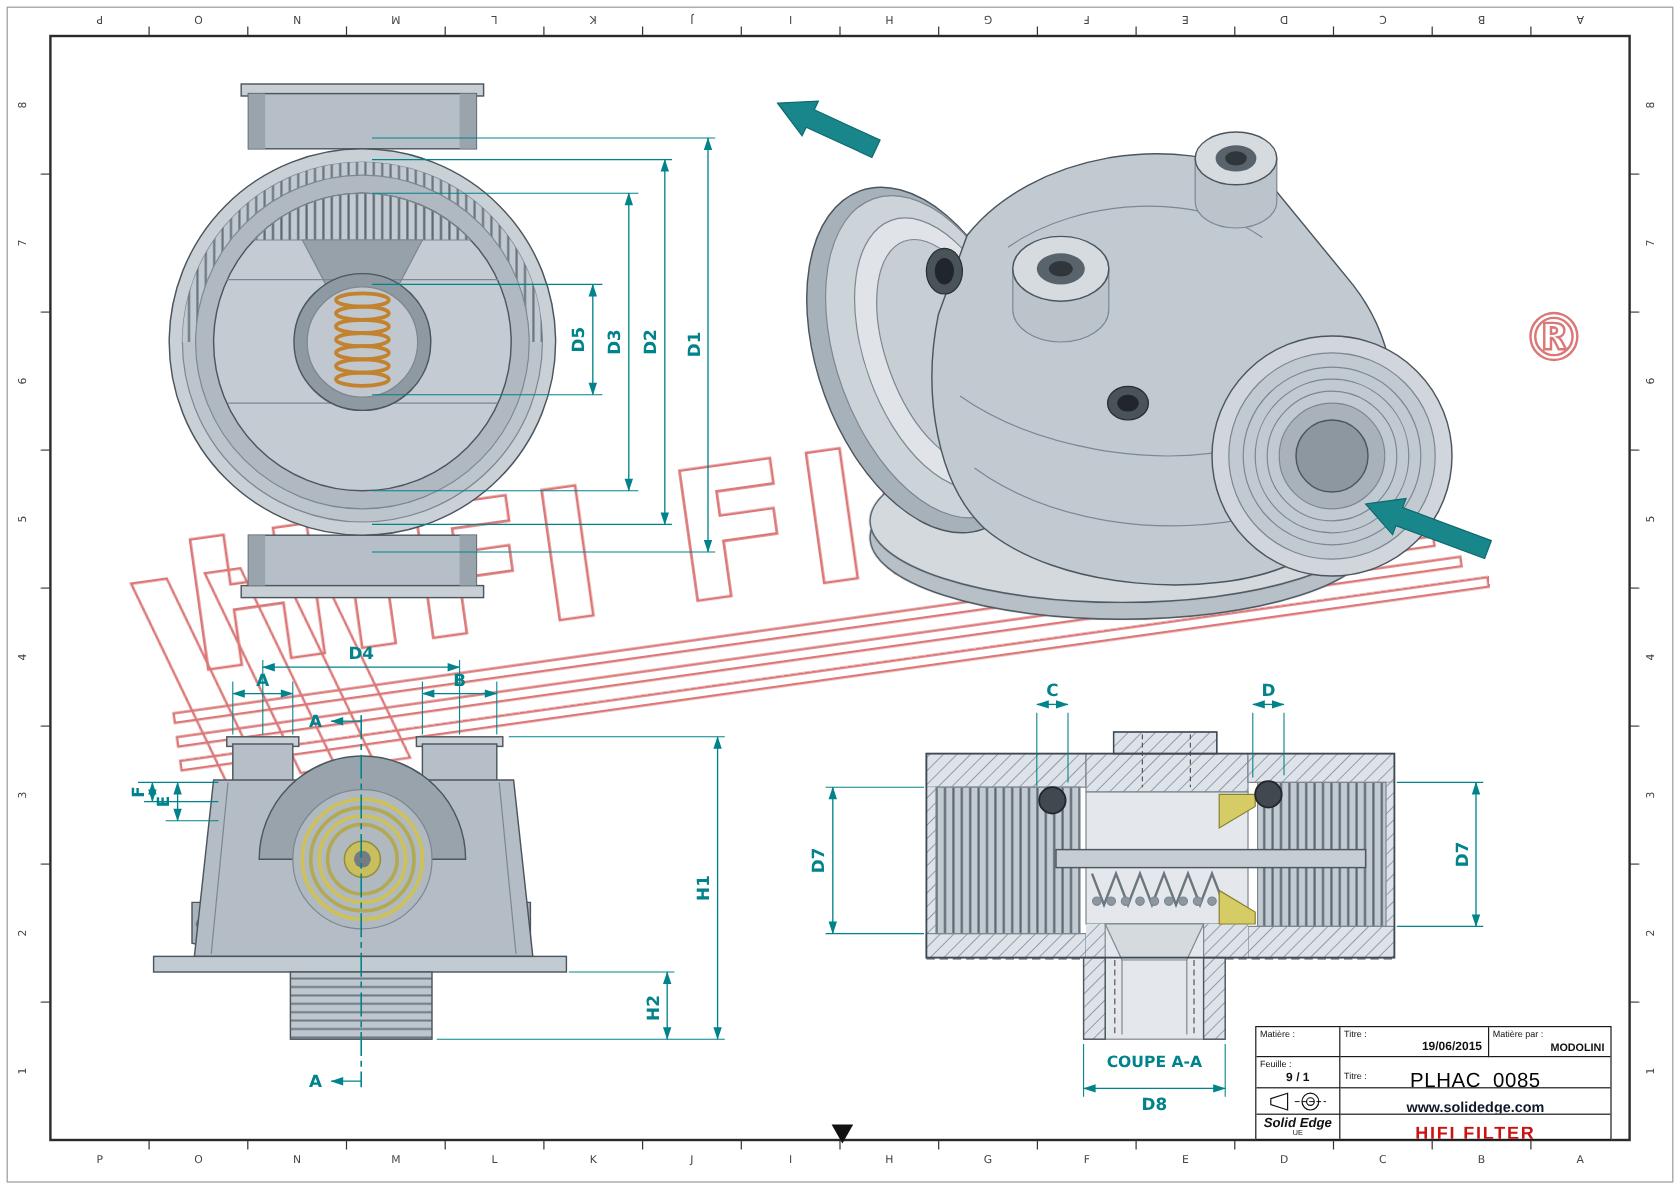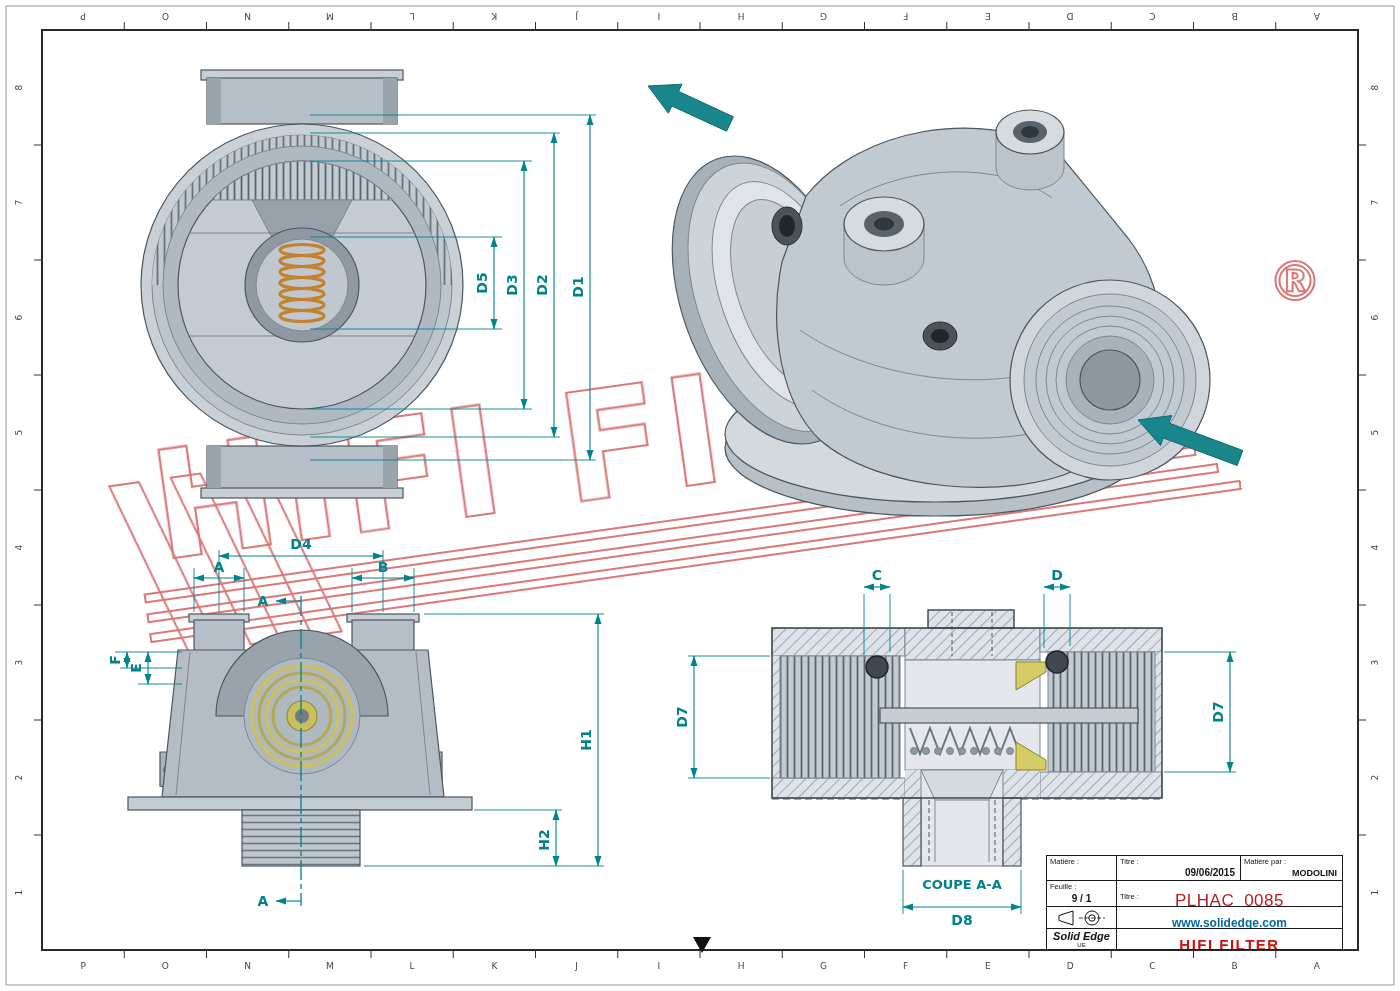--- a/index.html
+++ b/index.html
@@ -28,23 +28,23 @@
   .tb-cell{border-right:1px solid #1a1a1a;border-bottom:1px solid #1a1a1a;position:relative;overflow:hidden;}
   .c-b2,.c-b3,.c-b4{grid-column:2/4;margin-top:10px;}
   .c-c1,.c-b2,.c-b3,.c-b4{border-right:none;}
   .c-a4,.c-b4{border-bottom:none;}
   .tb-label{position:absolute;top:1px;left:3px;font-size:7.5px;color:#111;white-space:nowrap;}
   .tb-value{position:absolute;bottom:2px;font-size:10px;font-weight:bold;color:#111;}
   .tb-value.right{right:5px;}
   .tb-value.center{left:0;right:0;text-align:center;}
   .tb-value.small{font-size:9px;}
   .part-number{position:absolute;inset:0;display:flex;align-items:center;justify-content:center;
-    color:#b91c1c;font-size:17px;letter-spacing:.5px;padding-top:5px;}
+    color:#000000;font-size:17px;letter-spacing:.5px;padding-top:5px;}
   .website{position:absolute;inset:0;display:flex;align-items:center;justify-content:center;
-    color:#0369a1;font-size:12px;font-weight:bold;}
+    color:#0f172a;font-size:12px;font-weight:bold;}
   .company{position:absolute;inset:0;display:flex;align-items:center;justify-content:center;
     color:#cc1111;font-size:15px;font-weight:bold;letter-spacing:1.5px;}
   .software{display:flex;flex-direction:column;align-items:center;justify-content:center;height:100%;
     font-weight:bold;font-style:italic;font-size:11px;color:#111;}
   .software-sub{font-size:6px;font-style:normal;font-weight:normal;}
   .proj-wrap{display:flex;align-items:center;justify-content:center;height:100%;}
 </style>
 </head>
 <body>
 
@@ -438,21 +438,21 @@
         <line x1="1358" y1="835" x2="1366" y2="835" class="tick"></line>
       </g>
     </svg>
 
 <div class="title-block">
   <div class="tb-cell c-a1">
     <span class="tb-label">Matière :</span>
   </div>
   <div class="tb-cell c-b1">
     <span class="tb-label">Titre :</span>
-    <span class="tb-value right">09/06/2015</span>
+    <span class="tb-value right">19/06/2015</span>
   </div>
   <div class="tb-cell c-c1">
     <span class="tb-label">Matière par :</span>
     <span class="tb-value right small">MODOLINI</span>
   </div>
   <div class="tb-cell c-a2">
     <span class="tb-label">Feuille :</span>
     <span class="tb-value center">9 / 1</span>
   </div>
   <div class="tb-cell c-b2">

